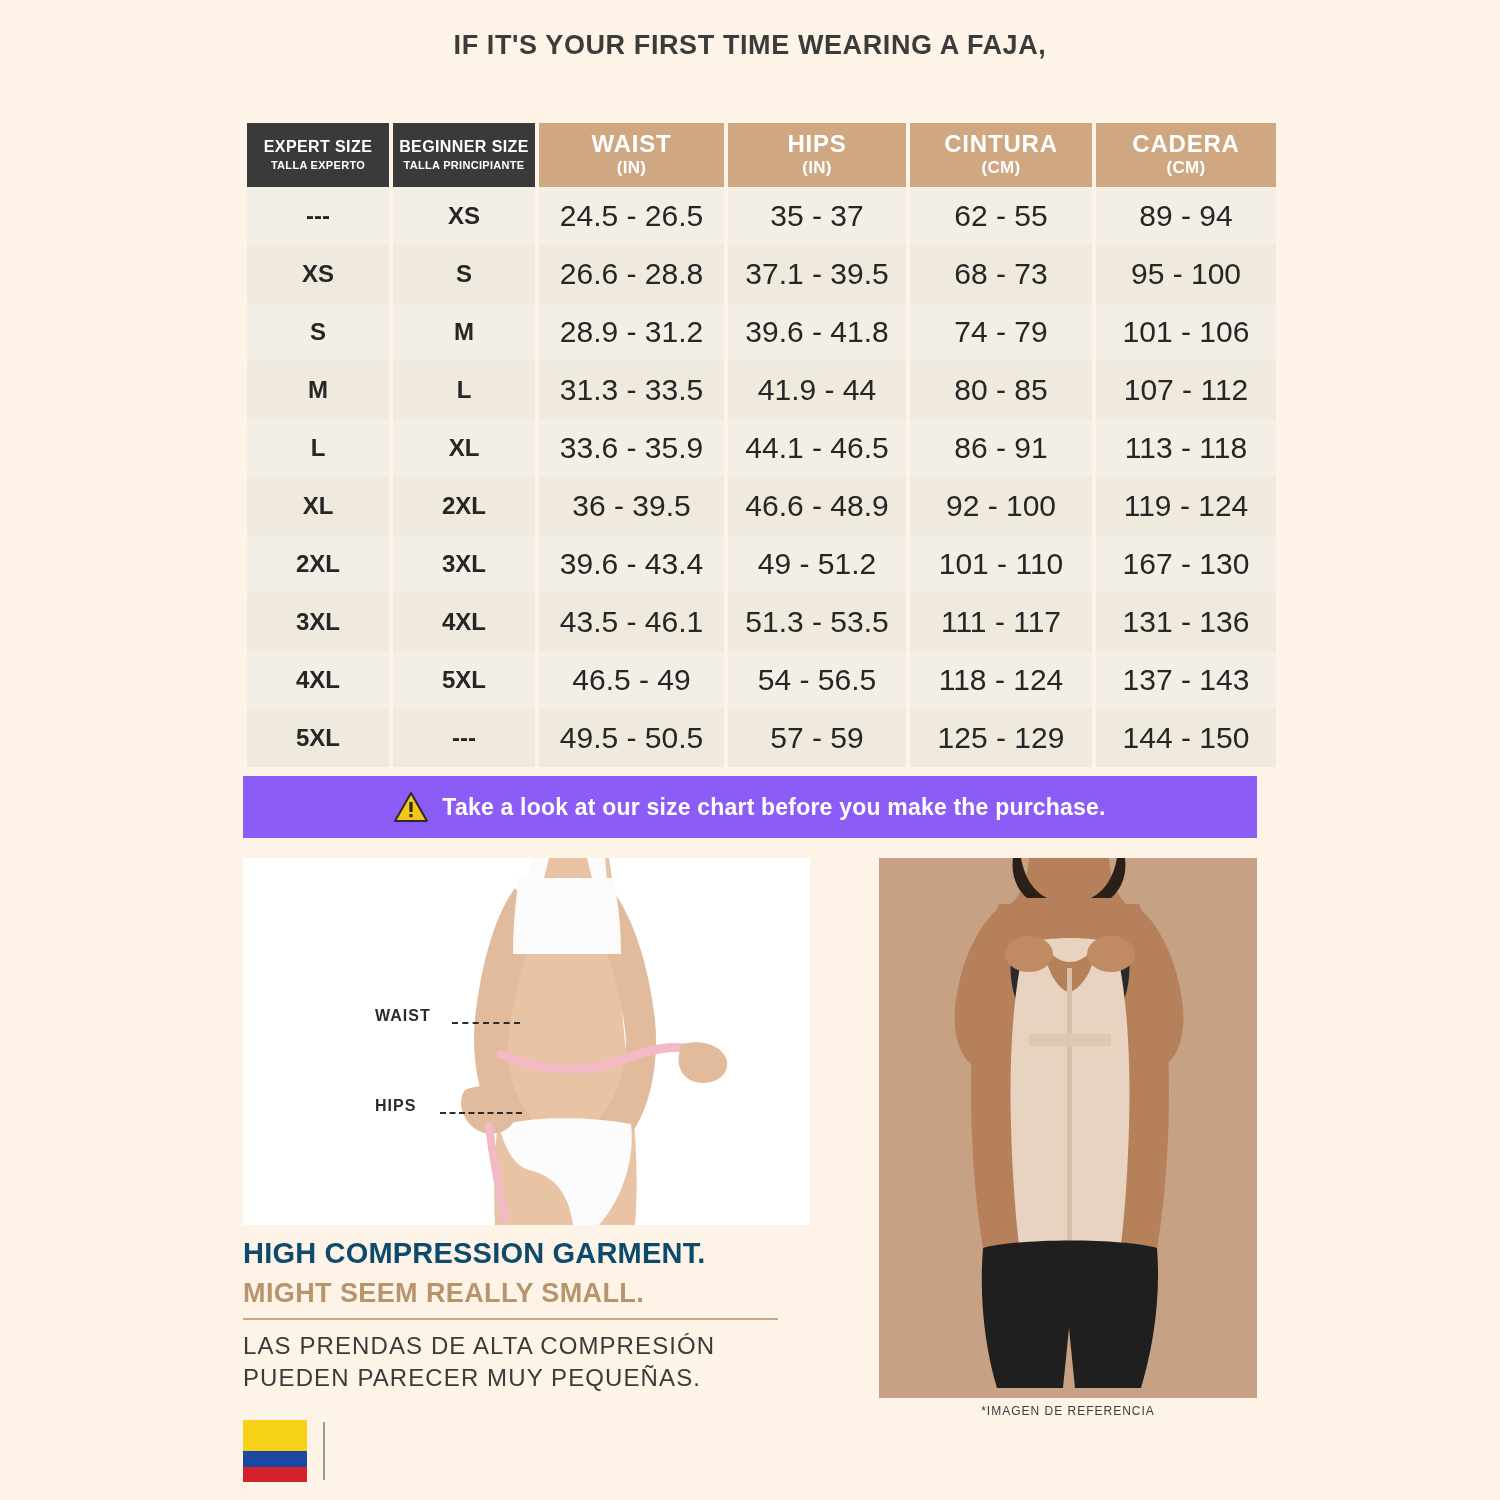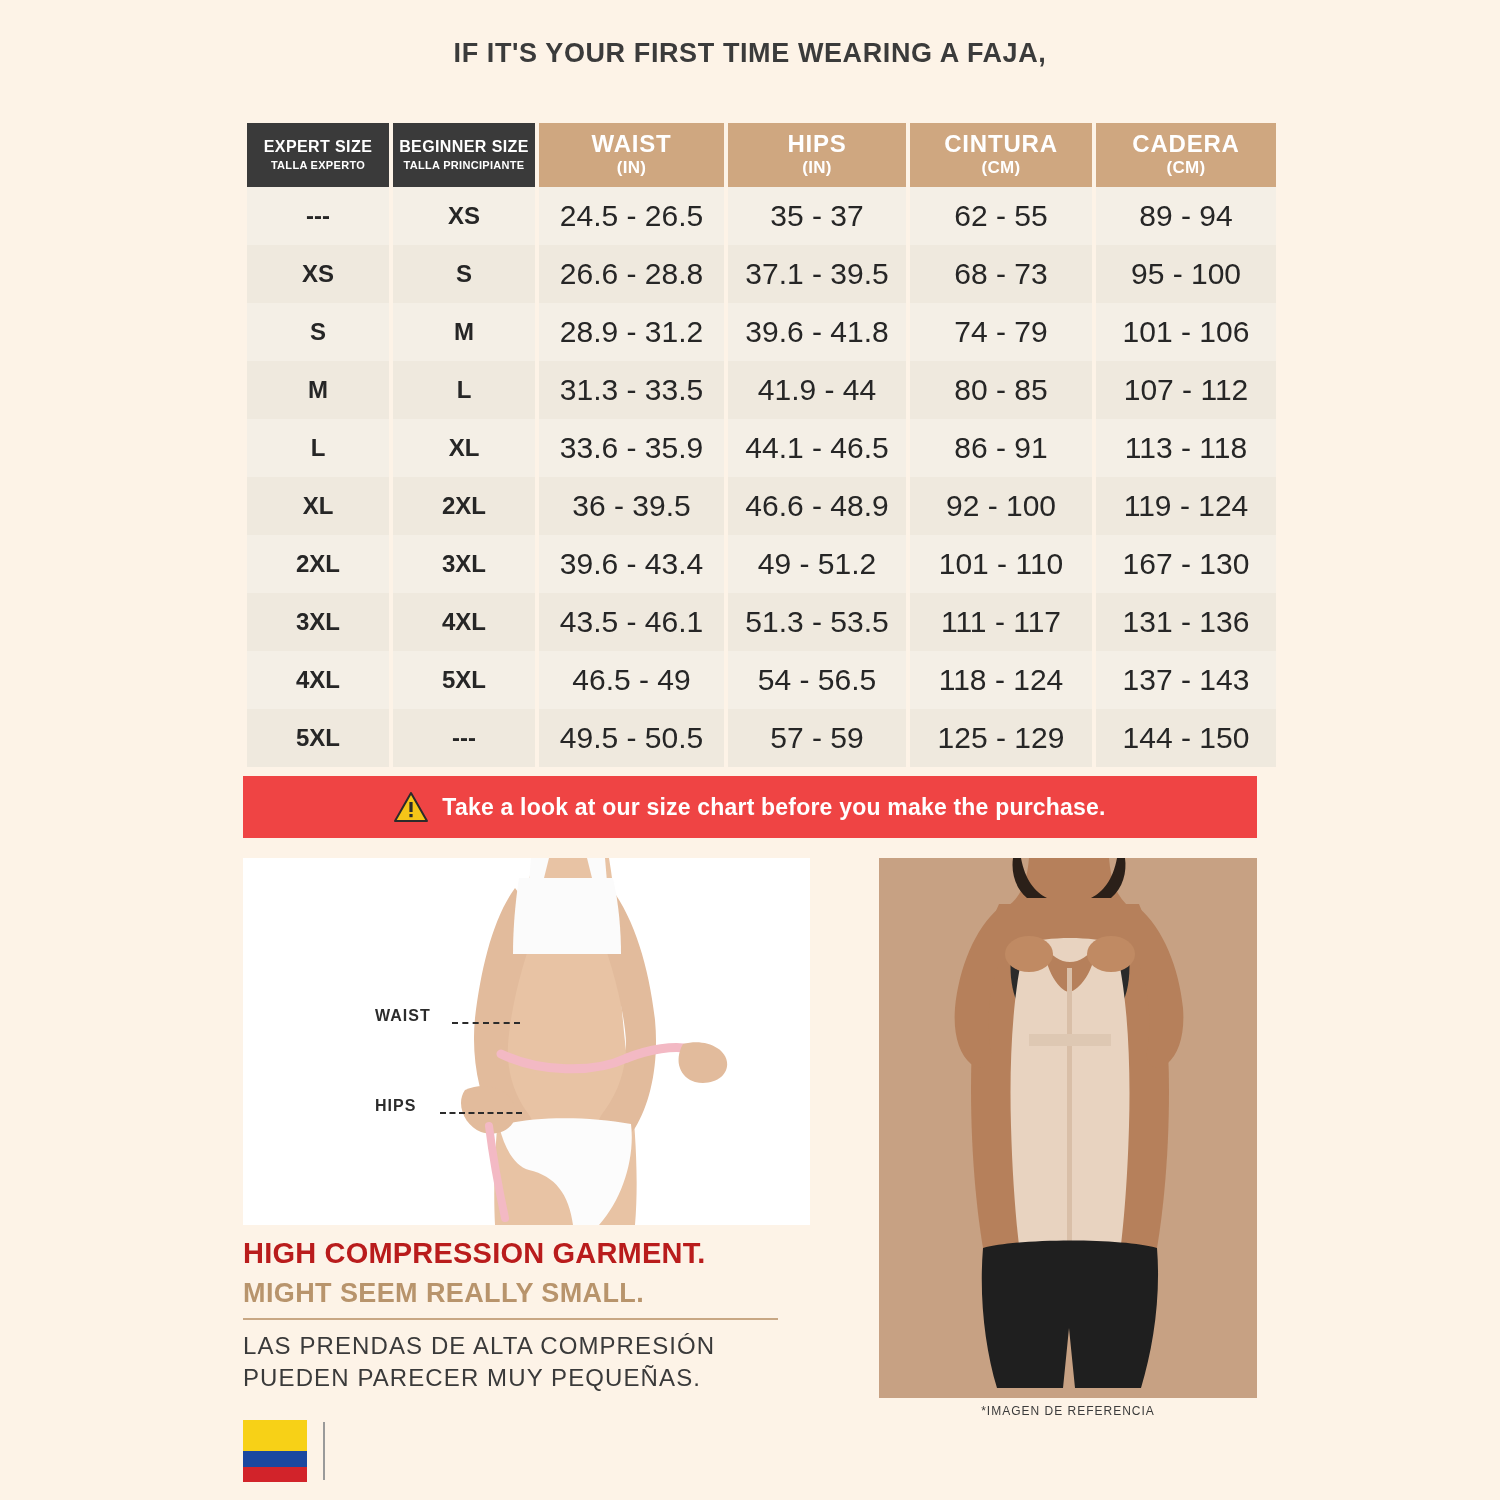--- a/index.html
+++ b/index.html
@@ -11,21 +11,21 @@
     overflow: hidden;
   }
   .page {
     position: relative;
     width: 1500px; height: 1500px;
     background: #fdf3e7;
   }
 
   
   .header {
-    padding-top: 38px;
+    padding-top: 30px;
     text-align: center;
   }
   .header-line1 {
     font-size: 27px;
     font-weight: bold;
     letter-spacing: 0.6px;
     color: #3b3b3b;
   }
   .header-line2 {
     font-size: 37px;
@@ -87,21 +87,21 @@
   table.size-table td.bold { font-weight: bold; font-size: 24px; }
   table.size-table tr.alt td { background: #efe9de; }
 
   
   .warning-bar {
     position: absolute;
     left: 243px;
     top: 776px;
     width: 1014px;
     height: 62px;
-    background: #ef4444;
+    background: #8b5cf6;
     display: flex;
     align-items: center;
     justify-content: center;
     gap: 14px;
   }
   .warning-bar .wtext {
     color: #ffffff;
     font-size: 23px;
     font-weight: bold;
     letter-spacing: 0.2px;
@@ -145,21 +145,21 @@
     position: absolute;
     height: 0;
     border-top: 2px dashed #2b2b2b;
   }
   .dash-waist { left: 452px; top: 1022px; width: 68px; }
   .dash-hips  { left: 440px; top: 1112px; width: 82px; }
 
   
   .bottom-text { position: absolute; left: 243px; top: 1237px; width: 570px; }
   .bt1 {
-    font-size: 29px; font-weight: bold; color: #b91c1c;
+    font-size: 29px; font-weight: bold; color: #0c4a6e;
     letter-spacing: 0.2px;
   }
   .bt2 {
     font-size: 27px; font-weight: bold; color: #b8946c;
     letter-spacing: 0.4px; margin-top: 8px;
   }
   .bt-rule {
     width: 535px; height: 2px; background: #c8a784; margin: 9px 0 10px 0;
   }
   .bt3 {

